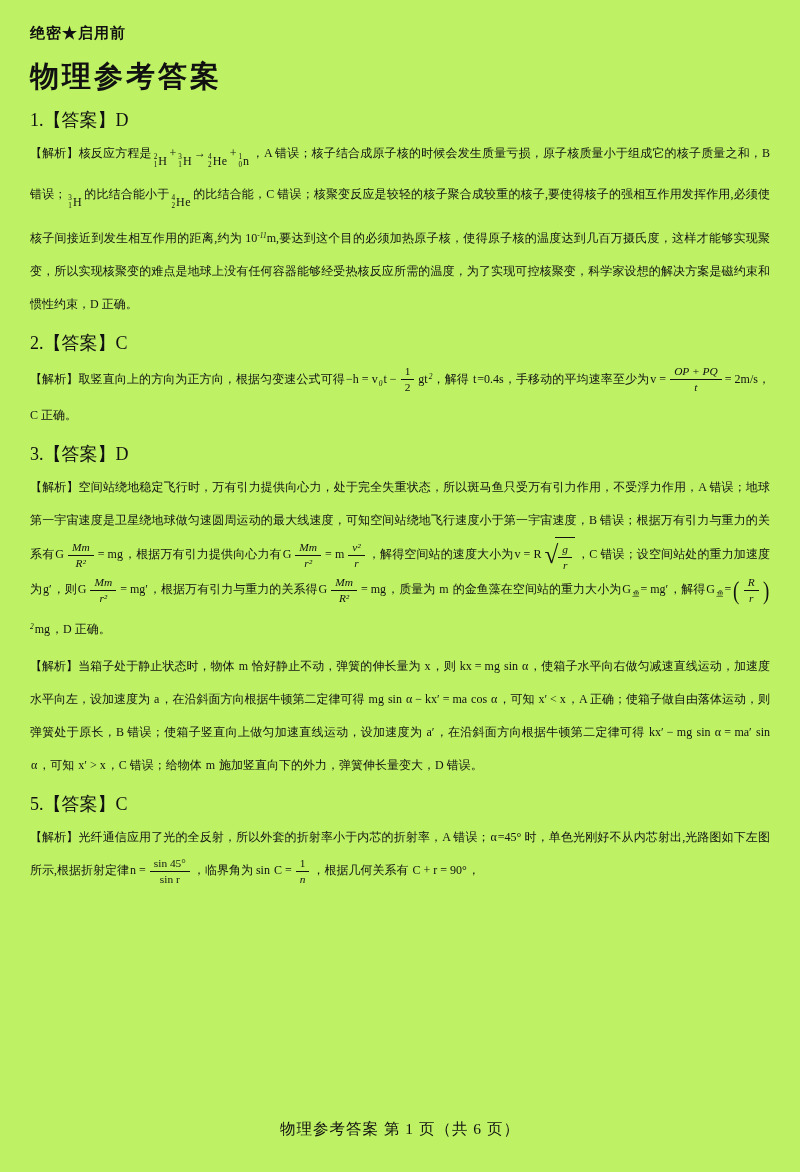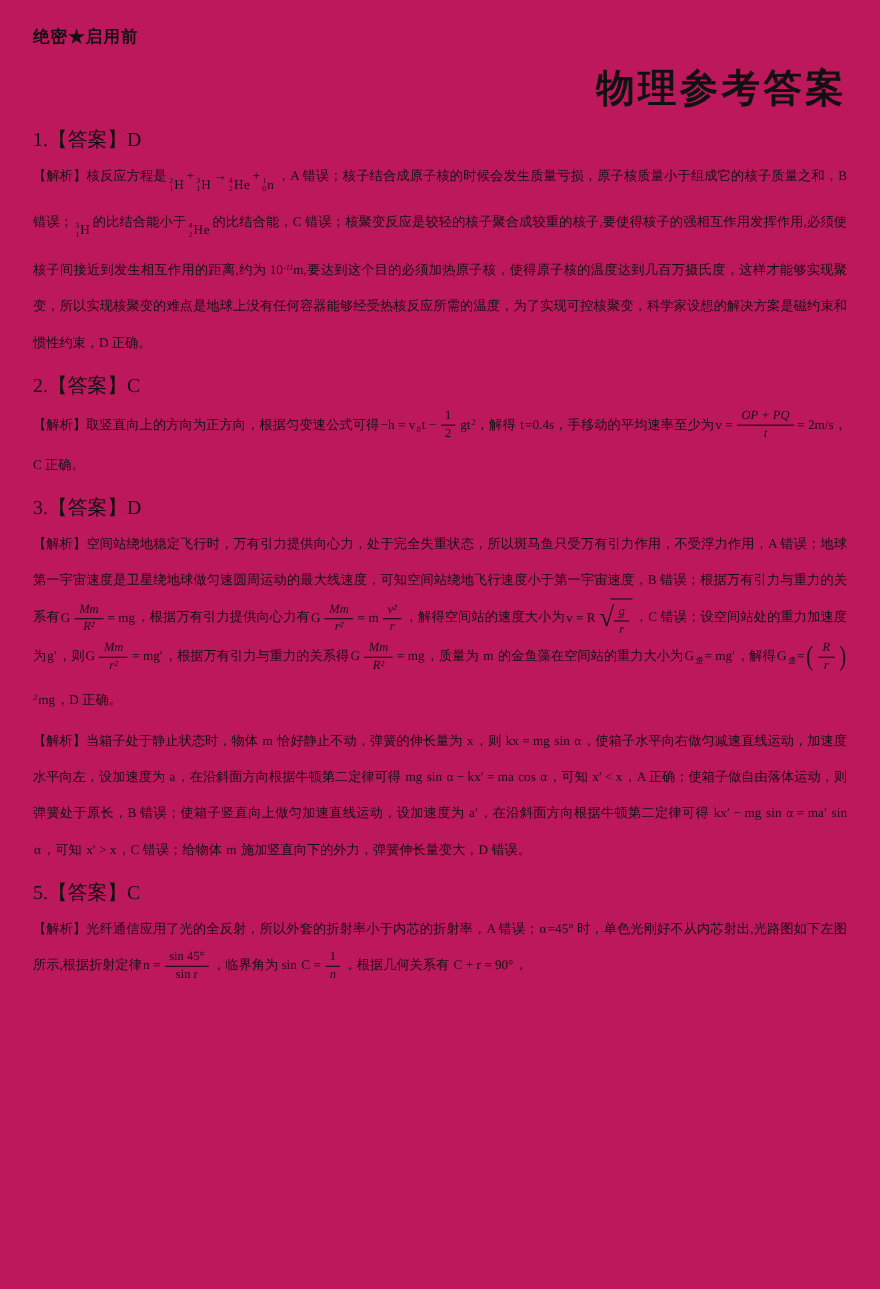--- a/index.html
+++ b/index.html
@@ -2,34 +2,34 @@
 <html><head>
 <meta charset="utf-8">
 <style>
   * { box-sizing: border-box; }
   html, body { margin: 0; padding: 0; background: #ffffff; }
   .page {
     position: relative;
     width: 800px;
     height: 1172px;
     margin: 0 auto;
-    background: #be185d;
+    background: #bef264;
     color: #111111;
     font-family: "Liberation Serif", "DejaVu Serif", serif;
     padding: 24px 30px 0 30px;
     overflow: hidden;
   }
   .classification {
     font-size: 15px;
     font-weight: bold;
     letter-spacing: 1px;
   }
   .doc-title {
-    text-align: right;
-    font-size: 35px;
+    text-align: left;
+    font-size: 29px;
     font-weight: bold;
     letter-spacing: 3px;
     margin: 14px 0 10px 0;
     font-family: Liberation Mono, monospace;
   }
   .qa { margin: 0; }
   .ans-line {
     font-size: 18px;
     margin: 9px 0 4px 0;
     line-height: 26px;
@@ -155,13 +155,14 @@
 
   <section class="qa">
     <p class="exp"><span class="txt">【解析】当箱子处于静止状态时，物体 </span><span class="mv">m</span><span class="txt"> 恰好静止不动，弹簧的伸长量为 </span><span class="mv">x</span><span class="txt">，则 </span><span class="mv">kx = mg</span><span class="txt"> sin </span><span class="mv">α</span><span class="txt">，使箱子水平向右做匀减速直线运动，加速度水平向左，设加速度为 </span><span class="mv">a</span><span class="txt">，在沿斜面方向根据牛顿第二定律可得 </span><span class="mv">mg</span><span class="txt"> sin </span><span class="mv">α − kx′ = ma</span><span class="txt"> cos </span><span class="mv">α</span><span class="txt">，可知 </span><span class="mv">x′ &lt; x</span><span class="txt">，A 正确；使箱子做自由落体运动，则弹簧处于原长，B 错误；使箱子竖直向上做匀加速直线运动，设加速度为 </span><span class="mv">a′</span><span class="txt">，在沿斜面方向根据牛顿第二定律可得 </span><span class="mv">kx′ − mg</span><span class="txt"> sin </span><span class="mv">α = ma′</span><span class="txt"> sin </span><span class="mv">α</span><span class="txt">，可知 </span><span class="mv">x′ &gt; x</span><span class="txt">，C 错误；给物体 </span><span class="mv">m</span><span class="txt"> 施加竖直向下的外力，弹簧伸长量变大，D 错误。</span></p>
   </section>
 
   <section class="qa">
     <p class="ans-line">5.【答案】C</p>
     <p class="exp"><span class="txt">【解析】光纤通信应用了光的全反射，所以外套的折射率小于内芯的折射率，A 错误；</span><span class="mv">α</span><span class="txt">=45° 时，单色光刚好不从内芯射出,光路图如下左图所示,根据折射定律</span><span class="mv">n =</span><span class="frac"><span class="n">sin 45°</span><span class="d">sin r</span></span><span class="txt">，临界角为 sin </span><span class="mv">C =</span><span class="frac"><span class="n">1</span><span class="d it">n</span></span><span class="txt">，根据几何关系有 </span><span class="mv">C + r = 90°</span><span class="txt">，</span></p>
   </section>
 
+  <div class="page-footer">物理参考答案 第 1 页（共 6 页）</div>
 </div>
 
 </body></html>

